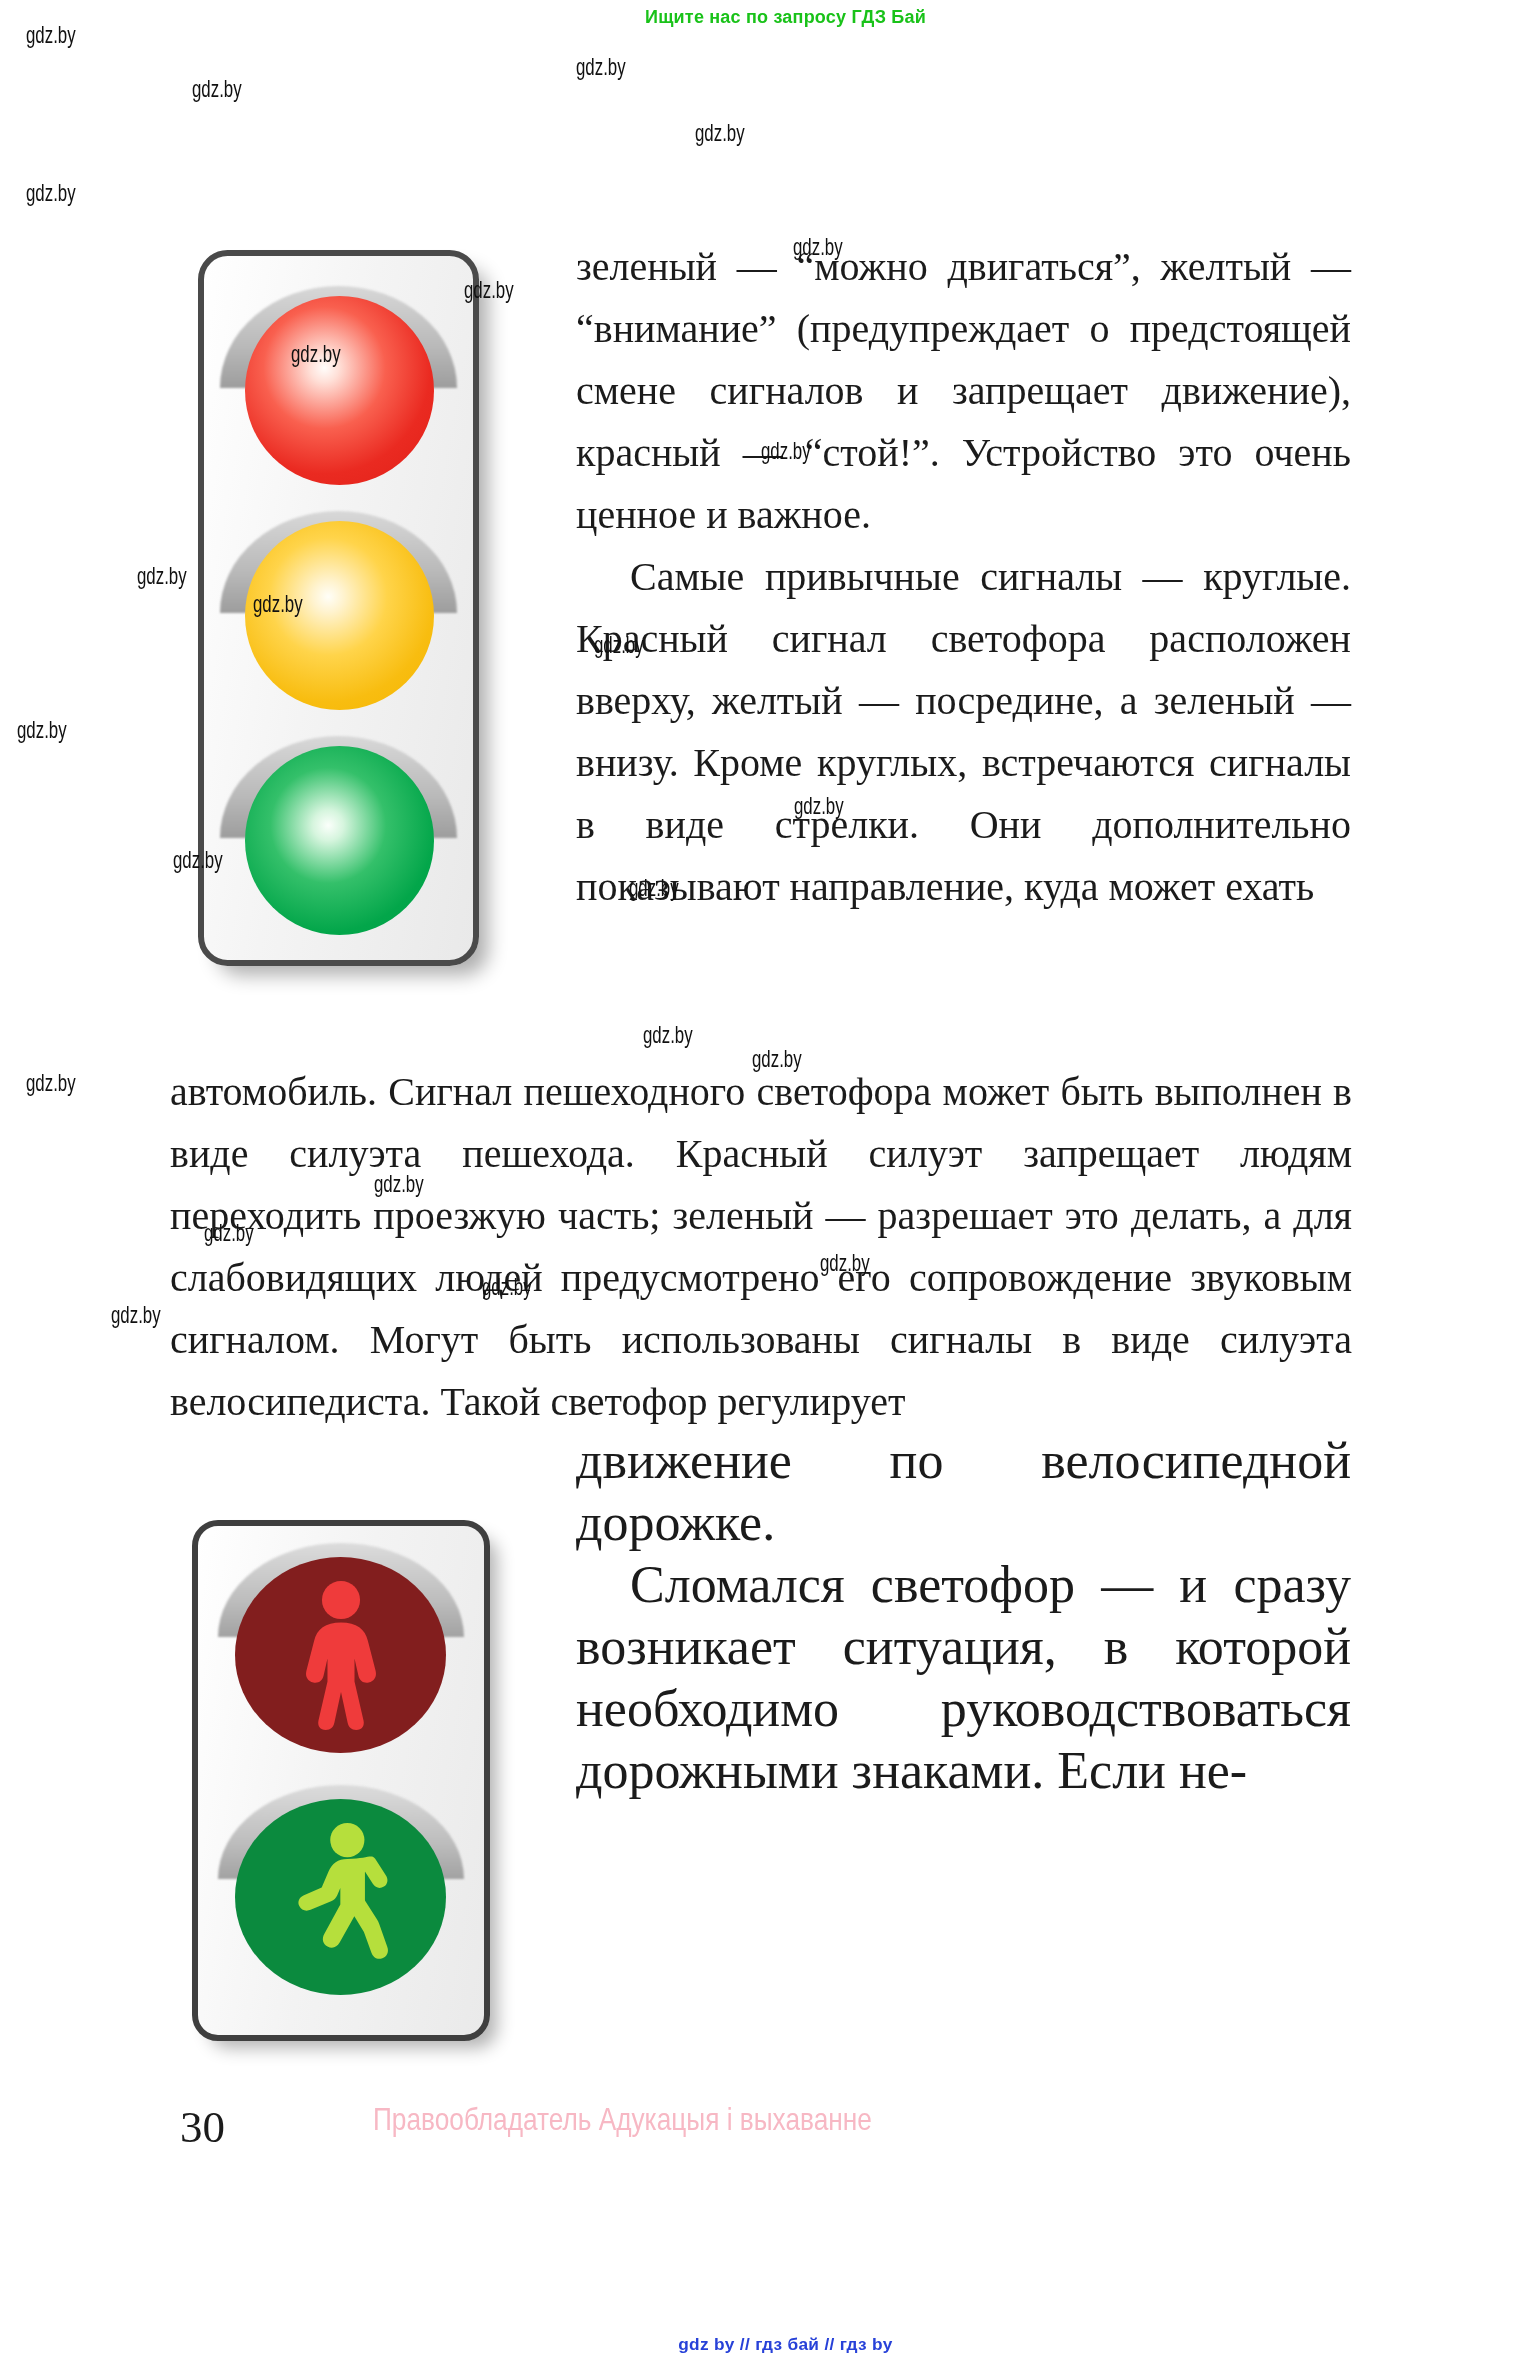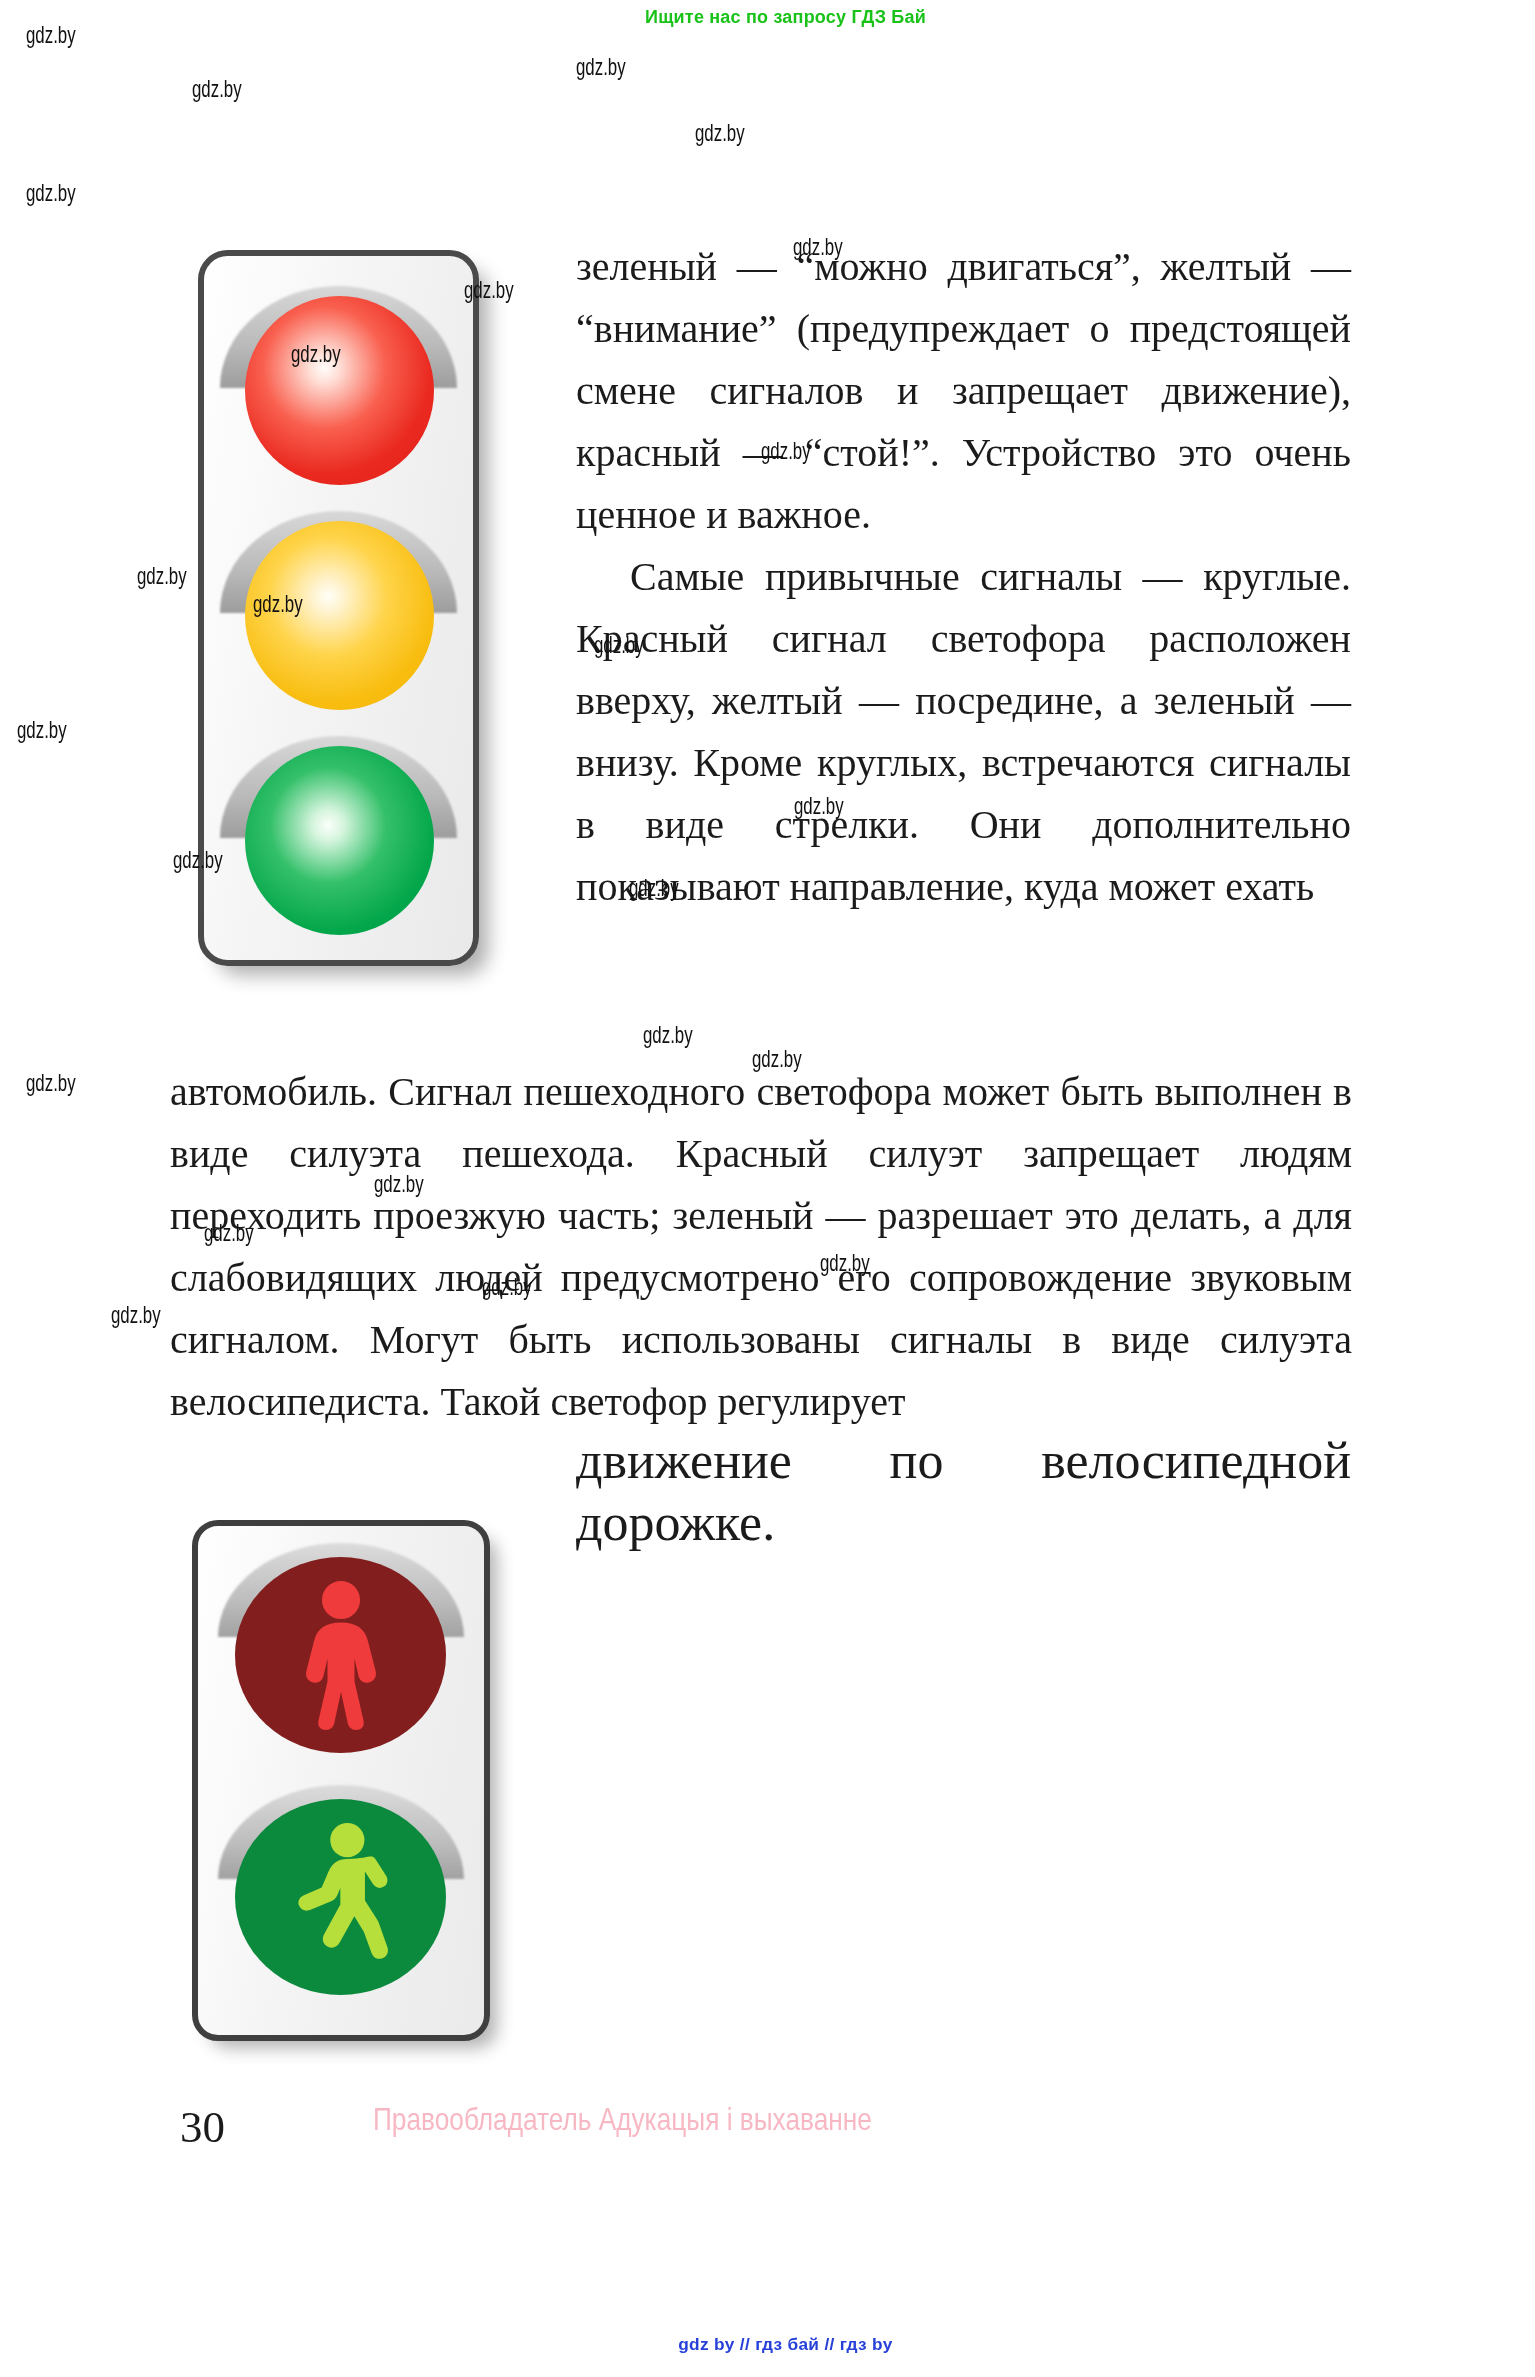--- a/index.html
+++ b/index.html
@@ -164,20 +164,21 @@
     <p>зеленый — “можно двигаться”, желтый — “внимание” (предупреждает о предстоящей смене сигналов и запрещает движение), красный — “стой!”. Устройство это очень ценное и важное.</p>
     <p class="ind">Самые привычные сигналы — круглые. Красный сигнал светофора расположен вверху, желтый — посредине, а зеленый — внизу. Кроме круглых, встречаются сигналы в виде стрелки. Они дополнительно показывают направление, куда может ехать</p>
   </div>
 
   <div class="full-block">
     <p>автомобиль. Сигнал пешеходного светофора может быть выполнен в виде силуэта пешехода. Красный силуэт запрещает людям переходить проезжую часть; зеленый — разрешает это делать, а для слабовидящих людей предусмотрено его сопровождение звуковым сигналом. Могут быть использованы сигналы в виде силуэта велосипедиста. Такой светофор регулирует</p>
   </div>
 
   <div class="col-right2">
     <p>движение по велосипедной дорожке.</p>
+    <p class="ind">Сломался светофор — и сразу возникает ситуация, в которой необходимо   руководствоваться дорожными знаками. Если не-</p>
   </div>
 
   <div class="page-number">30</div>
   <div class="copyright">Правообладатель Адукацыя і выхаванне</div>
 
   <div class="bottom-banner">gdz by  //  гдз бай  //  гдз by</div>
 
   <div id="wm-layer">
       <div class="wm" style="left: 26px; top: 21.7px;">gdz.by</div>
       <div class="wm" style="left: 576px; top: 54px;">gdz.by</div>

